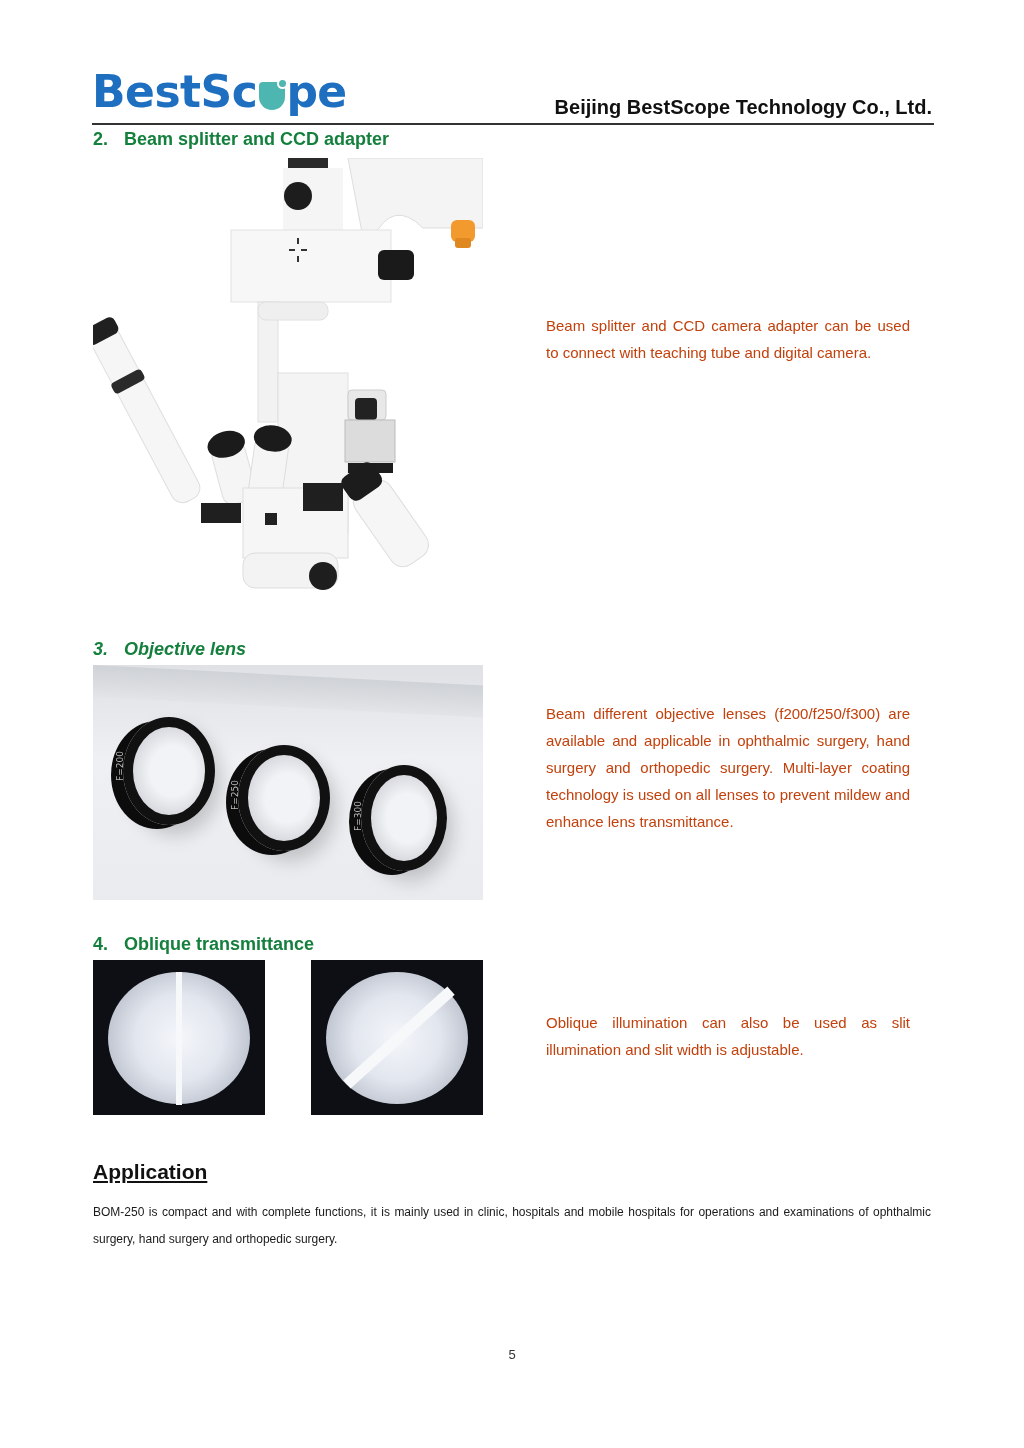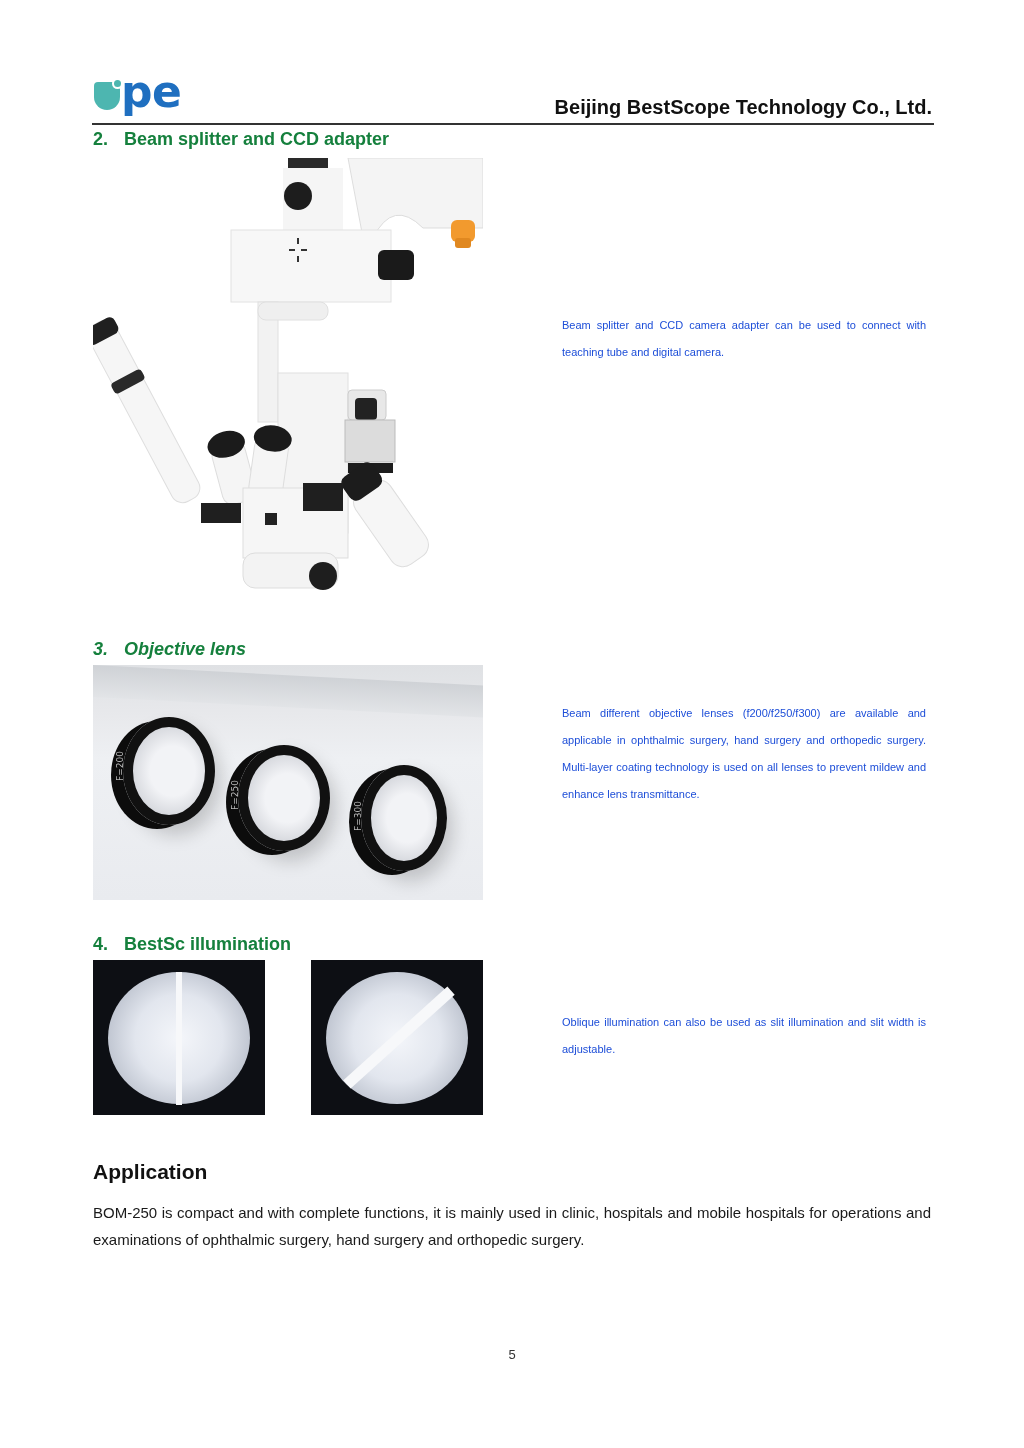--- a/index.html
+++ b/index.html
@@ -12,23 +12,23 @@
     .logo .o { display: inline-block; width: 26px; height: 28px; background: #4db6b0;
                border-radius: 4px 4px 13px 13px; margin: 8px 1px 0 2px; position: relative; }
     .logo .o::after { content: ""; position: absolute; right: -3px; top: -4px; width: 11px; height: 11px;
                       background: #ffffff; border-radius: 50%; }
     .logo .o::before { content: ""; position: absolute; right: -1px; top: -2px; width: 7px; height: 7px;
                        background: #4db6b0; border-radius: 50%; z-index: 1; }
     .company { right: 92px; top: 96px; font-size: 20px; font-weight: bold; color: #111; margin-left: 13px; }
     .rule { left: 92px; width: 842px; top: 123px; height: 2px; background: #333; }
     .h2 { font-size: 18px; font-weight: bold; color: #15803d; }
     .h2 .num { display: inline-block; width: 31px; }
-    .para { font-size: 11px; line-height: 27px; text-align: justify; color: #1d4ed8; width: 364px; left: 562px; }
-    .app-title { left: 93px; top: 1160px; font-size: 21px; font-weight: bold; }
-    .app-text { left: 93px; top: 1199px; width: 838px; font-size: 15px; line-height: 27px;
+    .para { font-size: 15px; line-height: 27px; text-align: justify; color: #c2410c; width: 364px; left: 546px; }
+    .app-title { left: 93px; top: 1160px; font-size: 21px; font-weight: bold; text-decoration: underline; }
+    .app-text { left: 93px; top: 1199px; width: 838px; font-size: 12px; line-height: 27px;
                 text-align: justify; color: #1a1a1a; }
     .page-num { left: 0; width: 1024px; text-align: center; top: 1347px; font-size: 13px; color: #333; }
 
     
     .scope { left: 93px; top: 158px; width: 390px; height: 440px; background: #ffffff; }
     
     .lens-photo { left: 93px; top: 665px; width: 390px; height: 235px;
                   background: linear-gradient(180deg, #dfe1e4 0%, #e8e9ec 22%, #eef0f3 40%, #e9ebef 100%); overflow: hidden; }
     .lens-photo::before { content: ""; position: absolute; left: 0; top: 0; width: 100%; height: 32px;
                           background: linear-gradient(180deg, #cfd2d6, #e2e4e7); transform: skewY(3deg); transform-origin: left; }
@@ -38,20 +38,21 @@
     
     .illum { top: 960px; width: 172px; height: 155px; background: #0d0f14; overflow: hidden; }
     .illum .disc { position: absolute; left: 15px; top: 12px; width: 142px; height: 132px; border-radius: 50%;
                    background: radial-gradient(circle at 50% 50%, #f4f6fa 0%, #e2e6ee 45%, #b9bfcb 80%, #5d6576 96%, #1c2230 100%); }
     .illum .slit { position: absolute; background: #f7f8fa; }
   </style>
 </head>
 <body>
 
 <div class="abs logo">
+  <span>BestSc</span>
     <span class="o"></span>
     <span>pe</span>
 </div>
 <div class="abs company">Beijing BestScope Technology Co., Ltd.</div>
 <div class="abs rule"></div>
 
 <div class="abs h2" style="left:93px; top:129px;">
   <span class="num">2.</span><span>Beam splitter and CCD adapter</span>
 </div>
 <div class="abs scope">
@@ -117,21 +118,21 @@
   <div class="lens" style="left:30px; top:52px; width:72px; height:88px;"></div>
   <div class="lens-label" style="left:12px; top:96px;">F=200</div>
   <div class="lens" style="left:145px; top:80px; width:72px; height:86px;"></div>
   <div class="lens-label" style="left:127px; top:125px;">F=250</div>
   <div class="lens" style="left:268px; top:100px; width:66px; height:86px;"></div>
   <div class="lens-label" style="left:250px; top:146px;">F=300</div>
 </div>
 <div class="abs para" style="top:700px;">Beam different objective lenses (f200/f250/f300) are available and applicable in ophthalmic surgery, hand surgery and orthopedic surgery. Multi-layer coating technology is used on all lenses to prevent mildew and enhance lens transmittance.</div>
 
 <div class="abs h2" style="left:93px; top:934px;">
-  <span class="num">4.</span><span>BestSc illumination</span>
+  <span class="num">4.</span><span>Oblique transmittance</span>
 </div>
 <div class="abs illum" style="left:93px;">
   <div class="disc"></div>
   <div class="slit" style="left:83px; top:12px; width:6px; height:133px;"></div>
 </div>
 <div class="abs illum" style="left:311px;">
   <div class="disc"></div>
   <div class="slit" style="left:18px; top:72px; width:140px; height:11px; transform: rotate(-42deg);"></div>
 </div>
 <div class="abs para" style="top:1009px;">Oblique illumination can also be used as slit illumination and slit width is adjustable.</div>

